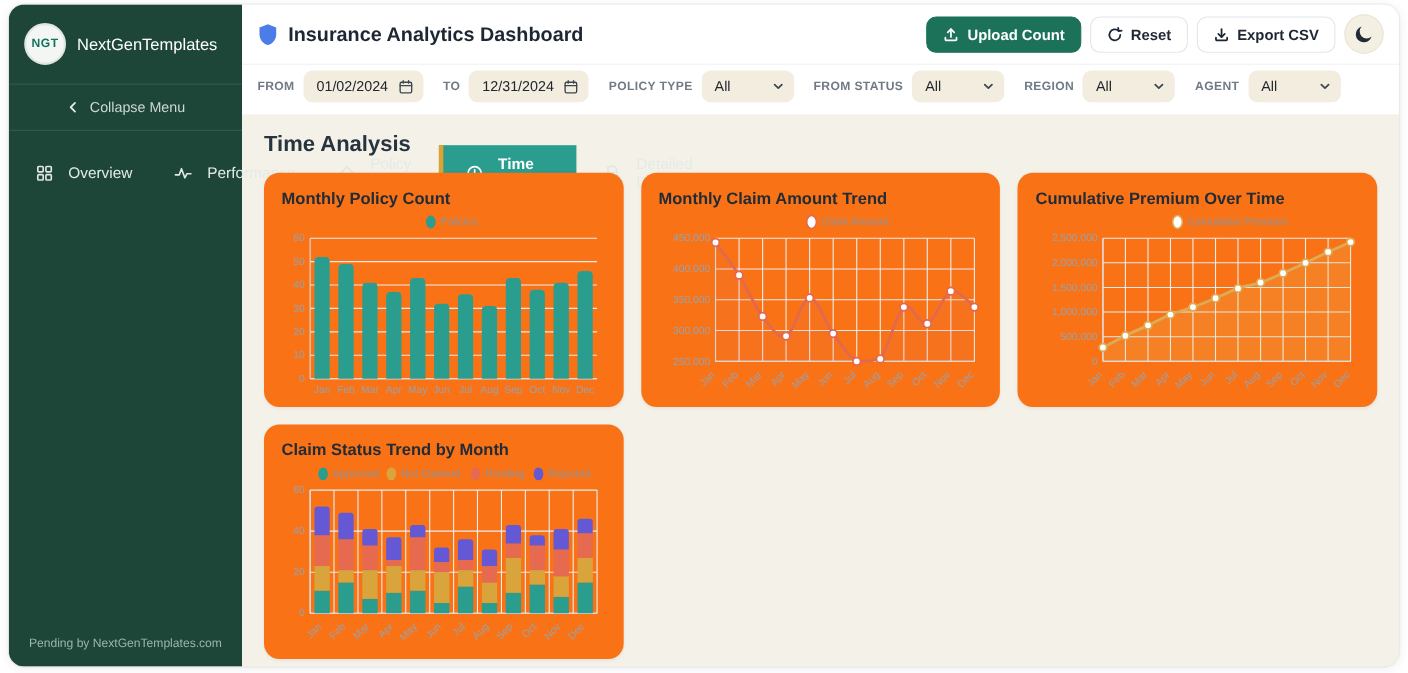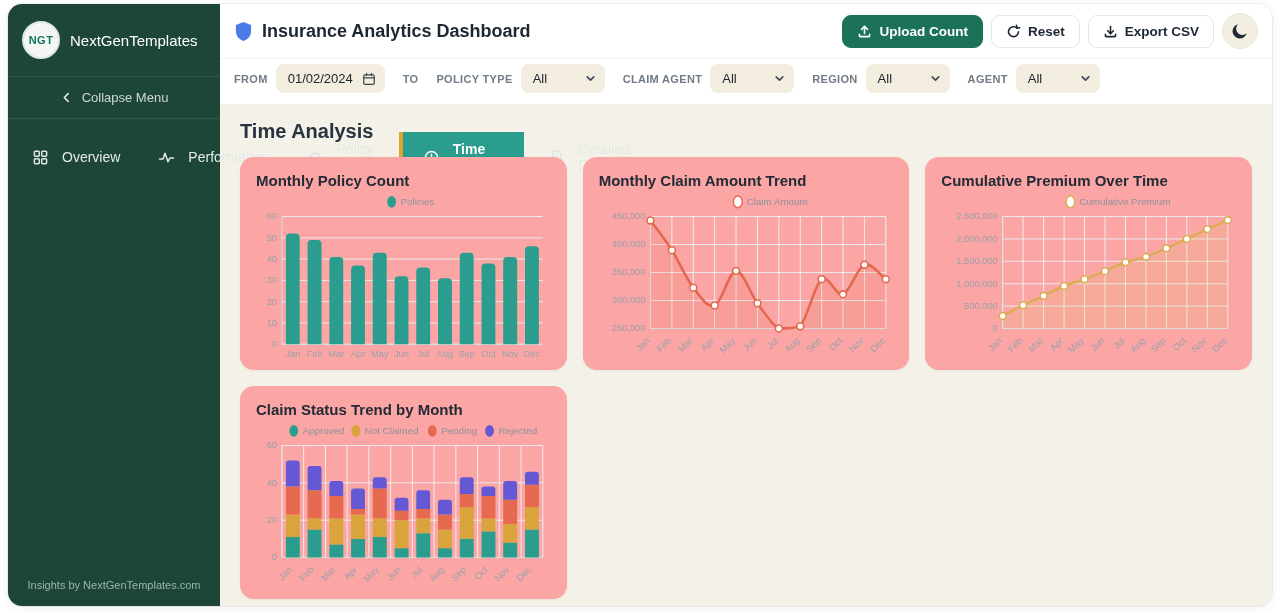--- a/index.html
+++ b/index.html
@@ -64,21 +64,21 @@
   .control { position:relative; display:flex; align-items:center; background:#f2edde; border-radius:8px; height:29px; }
   .control input {
     background:transparent; border:none; outline:none; font-size:13px; color:#20262d;
     width:86px; padding:0 2px 0 12px; font-family:inherit;
   }
   .control .trail { padding-right:9px; display:flex; }
   .control.select { padding:0 9px 0 12px; font-size:13px; color:#20262d; min-width:84px; justify-content:space-between; cursor:pointer; gap:14px; }
   .content { flex:1; padding:10px 20px 12px; overflow:hidden; }
   .section-title { font-size:20px; color:#27333f; margin:6px 0 14px; font-weight:bold; }
   .cards { display:grid; grid-template-columns:repeat(3, 1fr); gap:16px; }
-  .card { background:#fca5a5; border-radius:14px; padding:12px 16px 8px; box-shadow:0 1px 3px rgba(0,0,0,.05); }
+  .card { background:#f97316; border-radius:14px; padding:12px 16px 8px; box-shadow:0 1px 3px rgba(0,0,0,.05); }
   .card h3 { margin:3px 0 2px; font-size:15px; color:#222b36; font-weight:bold; }
   svg.chart { width:100%; height:auto; display:block; font-family:"Liberation Sans", sans-serif; }
 </style>
 </head>
 <body>
 
 <div class="app">
 
   <aside class="sidebar">
     <div class="brand">
@@ -136,21 +136,21 @@
         <div class="nav-item">
           <span class="nav-icon">
             <svg width="17" height="17" viewBox="0 0 18 18" fill="none" stroke="currentColor" stroke-width="1.6" stroke-linecap="round" stroke-linejoin="round">
               <path d="M5 2.5 H11 L13.5 5 V15.5 H5 Z"></path>
               <path d="M7.2 8.4 H11.3 M7.2 11.2 H11.3"></path>
             </svg>
           </span>
           <span class="nav-label">Detailed Data</span>
         </div>
       </nav>
-    <div class="side-footer">Insights by NextGenTemplates.com</div>
+    <div class="side-footer">Pending by NextGenTemplates.com</div>
   </aside>
 
   <div class="main">
 
     <header class="topbar">
       <div class="title-wrap">
         <span id="title-icon" style="display:flex;">
             <svg width="19" height="21" viewBox="0 0 20 22" fill="#4b7ce8">
               <path d="M10 1 L18 4.2 V10.5 C18 15.8 14.6 19.6 10 21 C5.4 19.6 2 15.8 2 10.5 V4.2 Z"></path>
             </svg>
@@ -205,34 +205,43 @@
             <span class="trail">
               <svg width="14" height="14" viewBox="0 0 16 16" fill="none" stroke="#3c4650" stroke-width="1.4" stroke-linecap="round">
                 <rect x="2" y="3.2" width="12" height="11" rx="1.6"></rect>
                 <path d="M2 6.7 H14 M5.2 1.6 V4.1 M10.8 1.6 V4.1"></path>
               </svg>
             </span>
           </div>
         </div>
         <div class="field">
           <span class="field-label">TO</span>
+          <div class="control">
+            <input type="text" readonly="" value="12/31/2024" style="">
+            <span class="trail">
+              <svg width="14" height="14" viewBox="0 0 16 16" fill="none" stroke="#3c4650" stroke-width="1.4" stroke-linecap="round">
+                <rect x="2" y="3.2" width="12" height="11" rx="1.6"></rect>
+                <path d="M2 6.7 H14 M5.2 1.6 V4.1 M10.8 1.6 V4.1"></path>
+              </svg>
+            </span>
+          </div>
         </div>
         <div class="field">
           <span class="field-label">POLICY TYPE</span>
           <div class="control select">
             <span>All</span>
             <span class="trail" style="padding-right:0">
               <svg width="11" height="11" viewBox="0 0 12 12" fill="none" stroke="#3c4650" stroke-width="1.7" stroke-linecap="round" stroke-linejoin="round">
                 <path d="M2.4 4.2 L6 7.8 L9.6 4.2"></path>
               </svg>
             </span>
           </div>
         </div>
         <div class="field">
-          <span class="field-label">CLAIM AGENT</span>
+          <span class="field-label">FROM STATUS</span>
           <div class="control select">
             <span>All</span>
             <span class="trail" style="padding-right:0">
               <svg width="11" height="11" viewBox="0 0 12 12" fill="none" stroke="#3c4650" stroke-width="1.7" stroke-linecap="round" stroke-linejoin="round">
                 <path d="M2.4 4.2 L6 7.8 L9.6 4.2"></path>
               </svg>
             </span>
           </div>
         </div>
         <div class="field">

